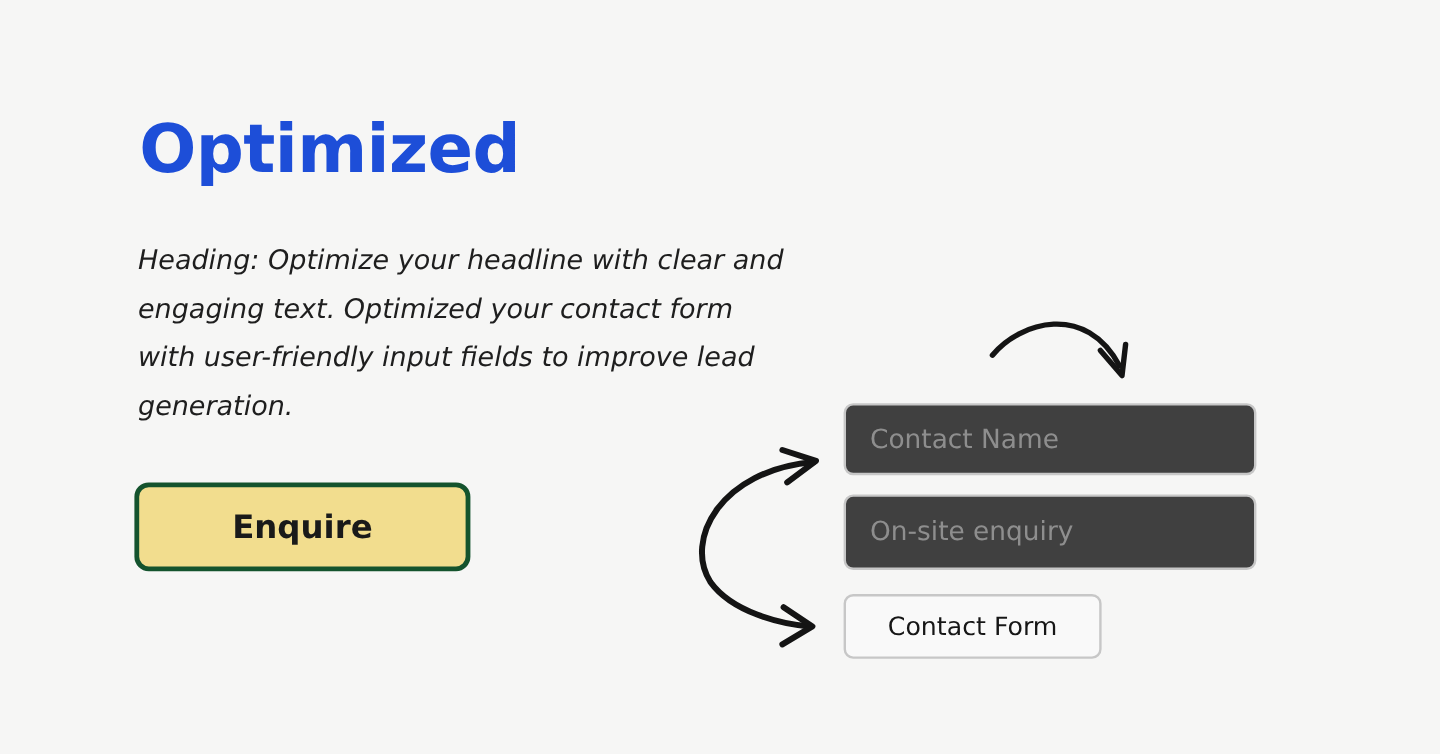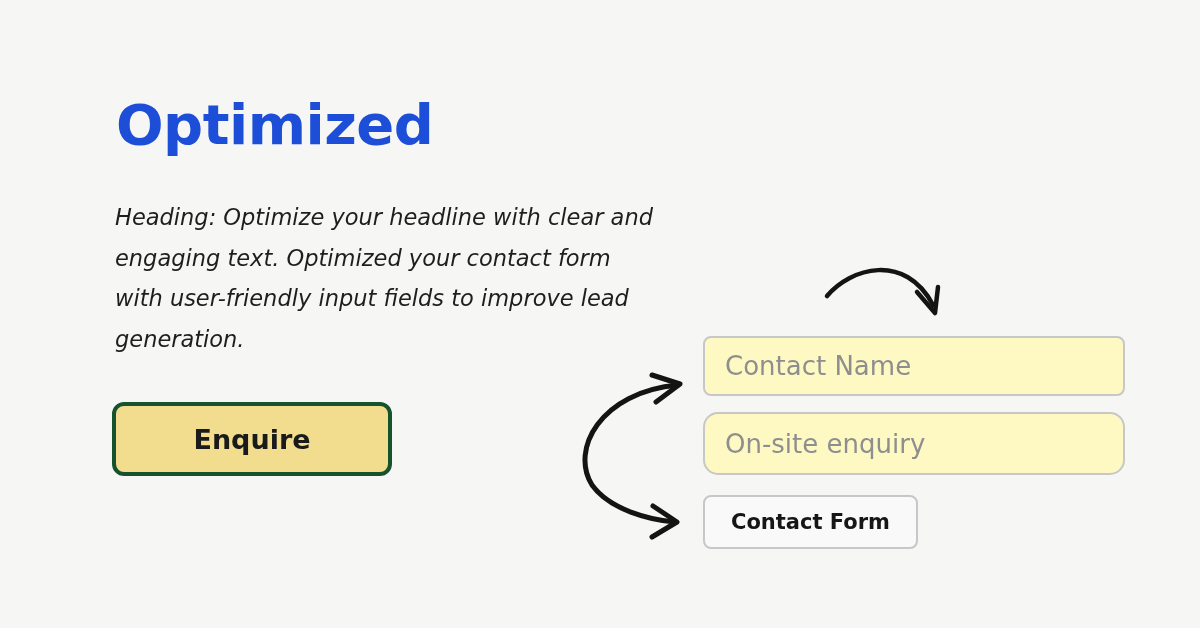--- a/index.html
+++ b/index.html
@@ -24,33 +24,33 @@
     .enquire {
       position: absolute; left: 112px; top: 402px; width: 280px; height: 74px;
       box-sizing: border-box;
       background: #f2dd8e; border: 4px solid #14532d; border-radius: 12px;
       font-family: "DejaVu Sans", sans-serif;
       font-size: 27px; font-weight: bold; color: #1a1a1a;
       display: flex; align-items: center; justify-content: center;
       cursor: pointer; padding: 0;
     }
     .field {
-      position: absolute; left: 703px; width: 422px; box-sizing: border-box;
-      border: 2px solid #c7c7c7; border-radius: 8px; background: #fef9c3;
-      font-family: "DejaVu Sans", sans-serif; font-size: 26px; color: #8a8a8a;
+      position: absolute; left: 703px; width: 344px; box-sizing: border-box;
+      border: 2px solid #c7c7c7; border-radius: 8px; background: #404040;
+      font-family: "DejaVu Sans", sans-serif; font-size: 22px; color: #8a8a8a;
       padding: 0 0 0 20px; outline: none;
     }
     .field::placeholder { color: #8e8e8e; }
     #f1 { top: 336px; height: 60px; }
-    #f2 { top: 412px; height: 63px; border-radius: 15px; }
+    #f2 { top: 412px; height: 63px; }
     .cf-btn {
       position: absolute; left: 703px; top: 495px; width: 215px; height: 54px;
       box-sizing: border-box;
       border: 2px solid #c7c7c7; border-radius: 8px; background: #f9f9f9;
-      font-family: "DejaVu Sans", sans-serif; font-size: 21px; font-weight: bold;
+      font-family: "DejaVu Sans", sans-serif; font-size: 21px; font-weight: normal;
       color: #161616; cursor: pointer;
       display: flex; align-items: center; justify-content: center; padding: 0;
     }
     svg.arrow { position: absolute; left: 0; top: 0; overflow: visible; }
   </style>
 </head>
 <body>
 
 <h1 class="title">Optimized</h1>
 

